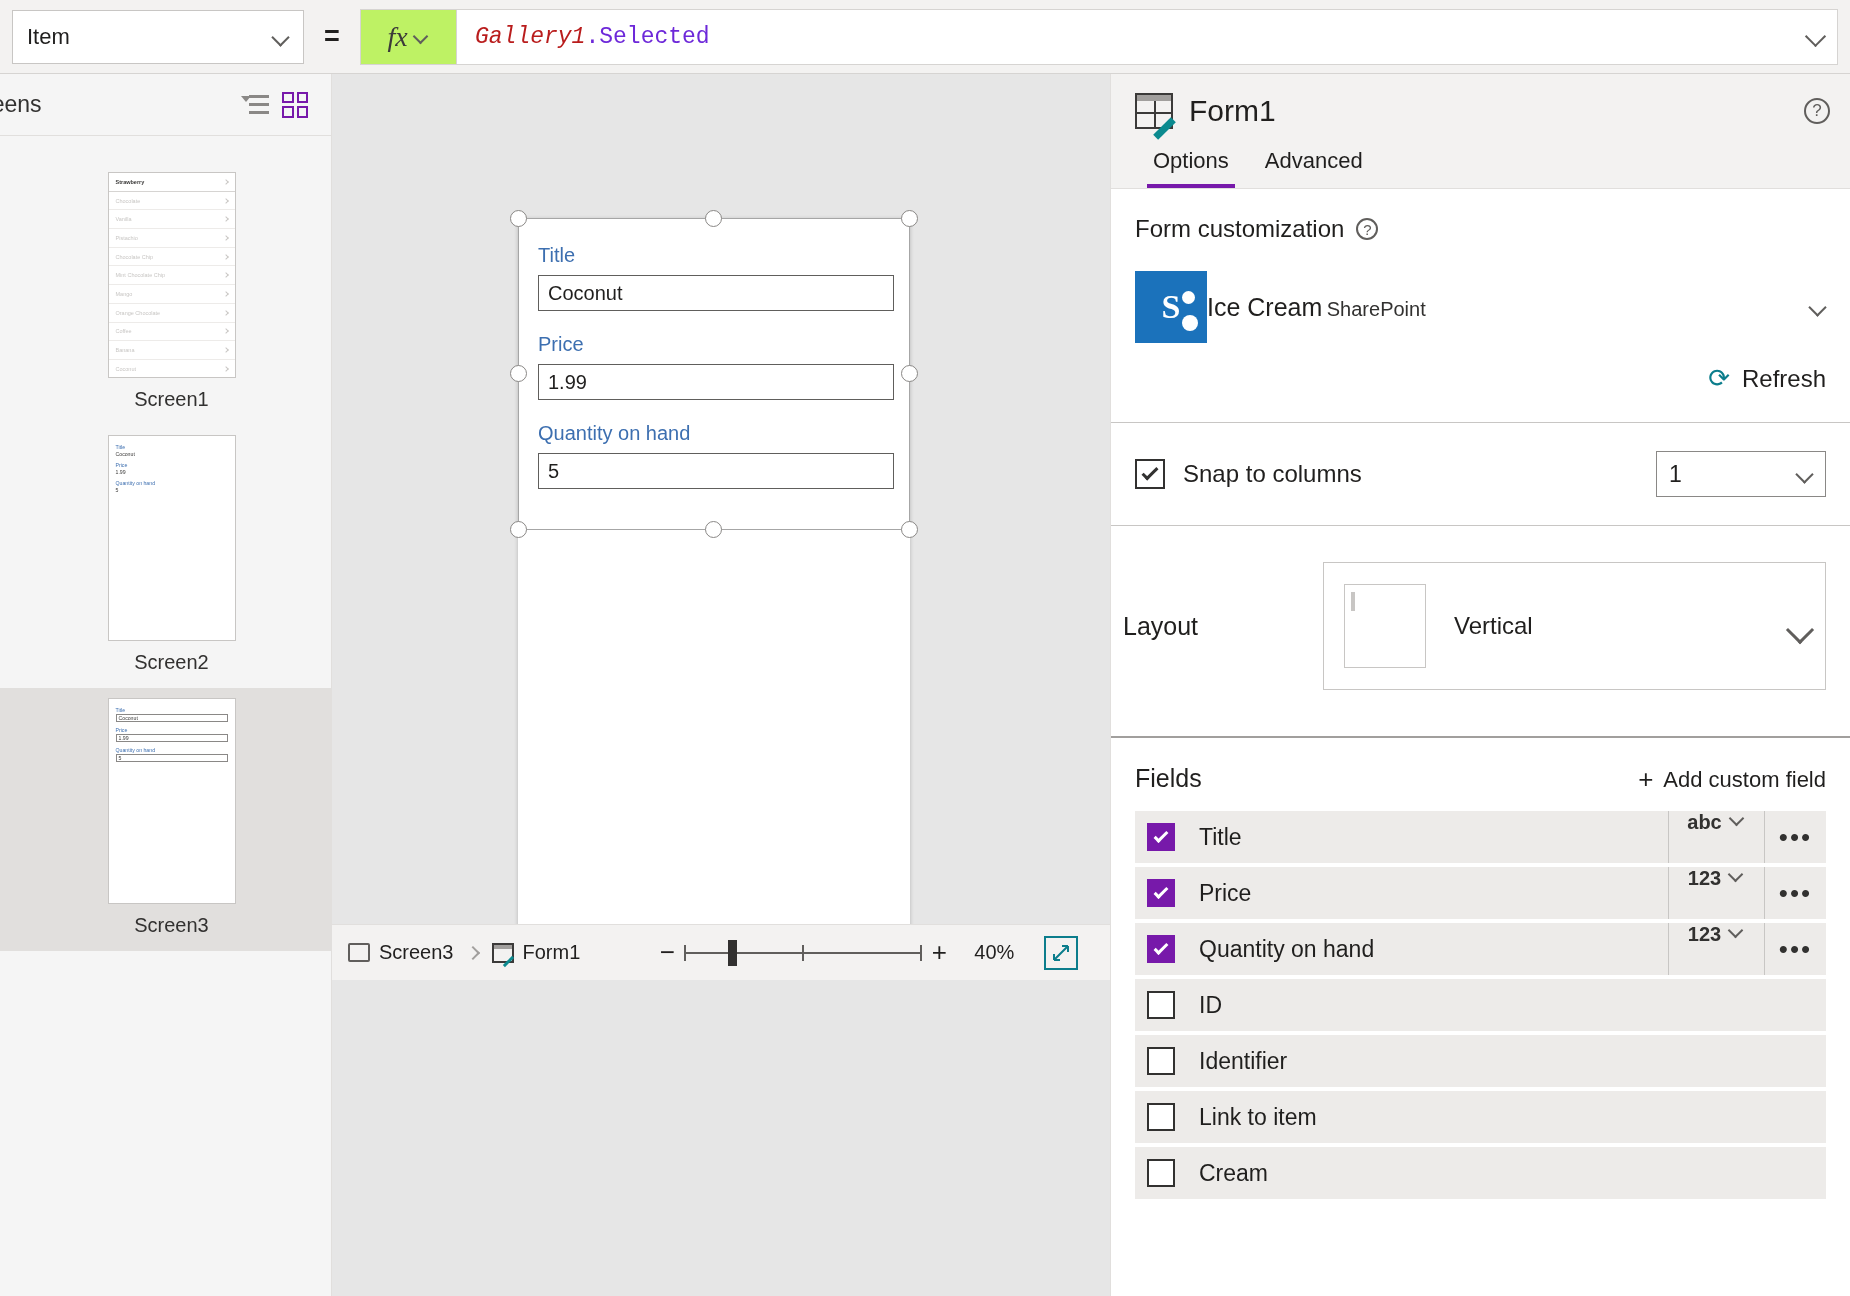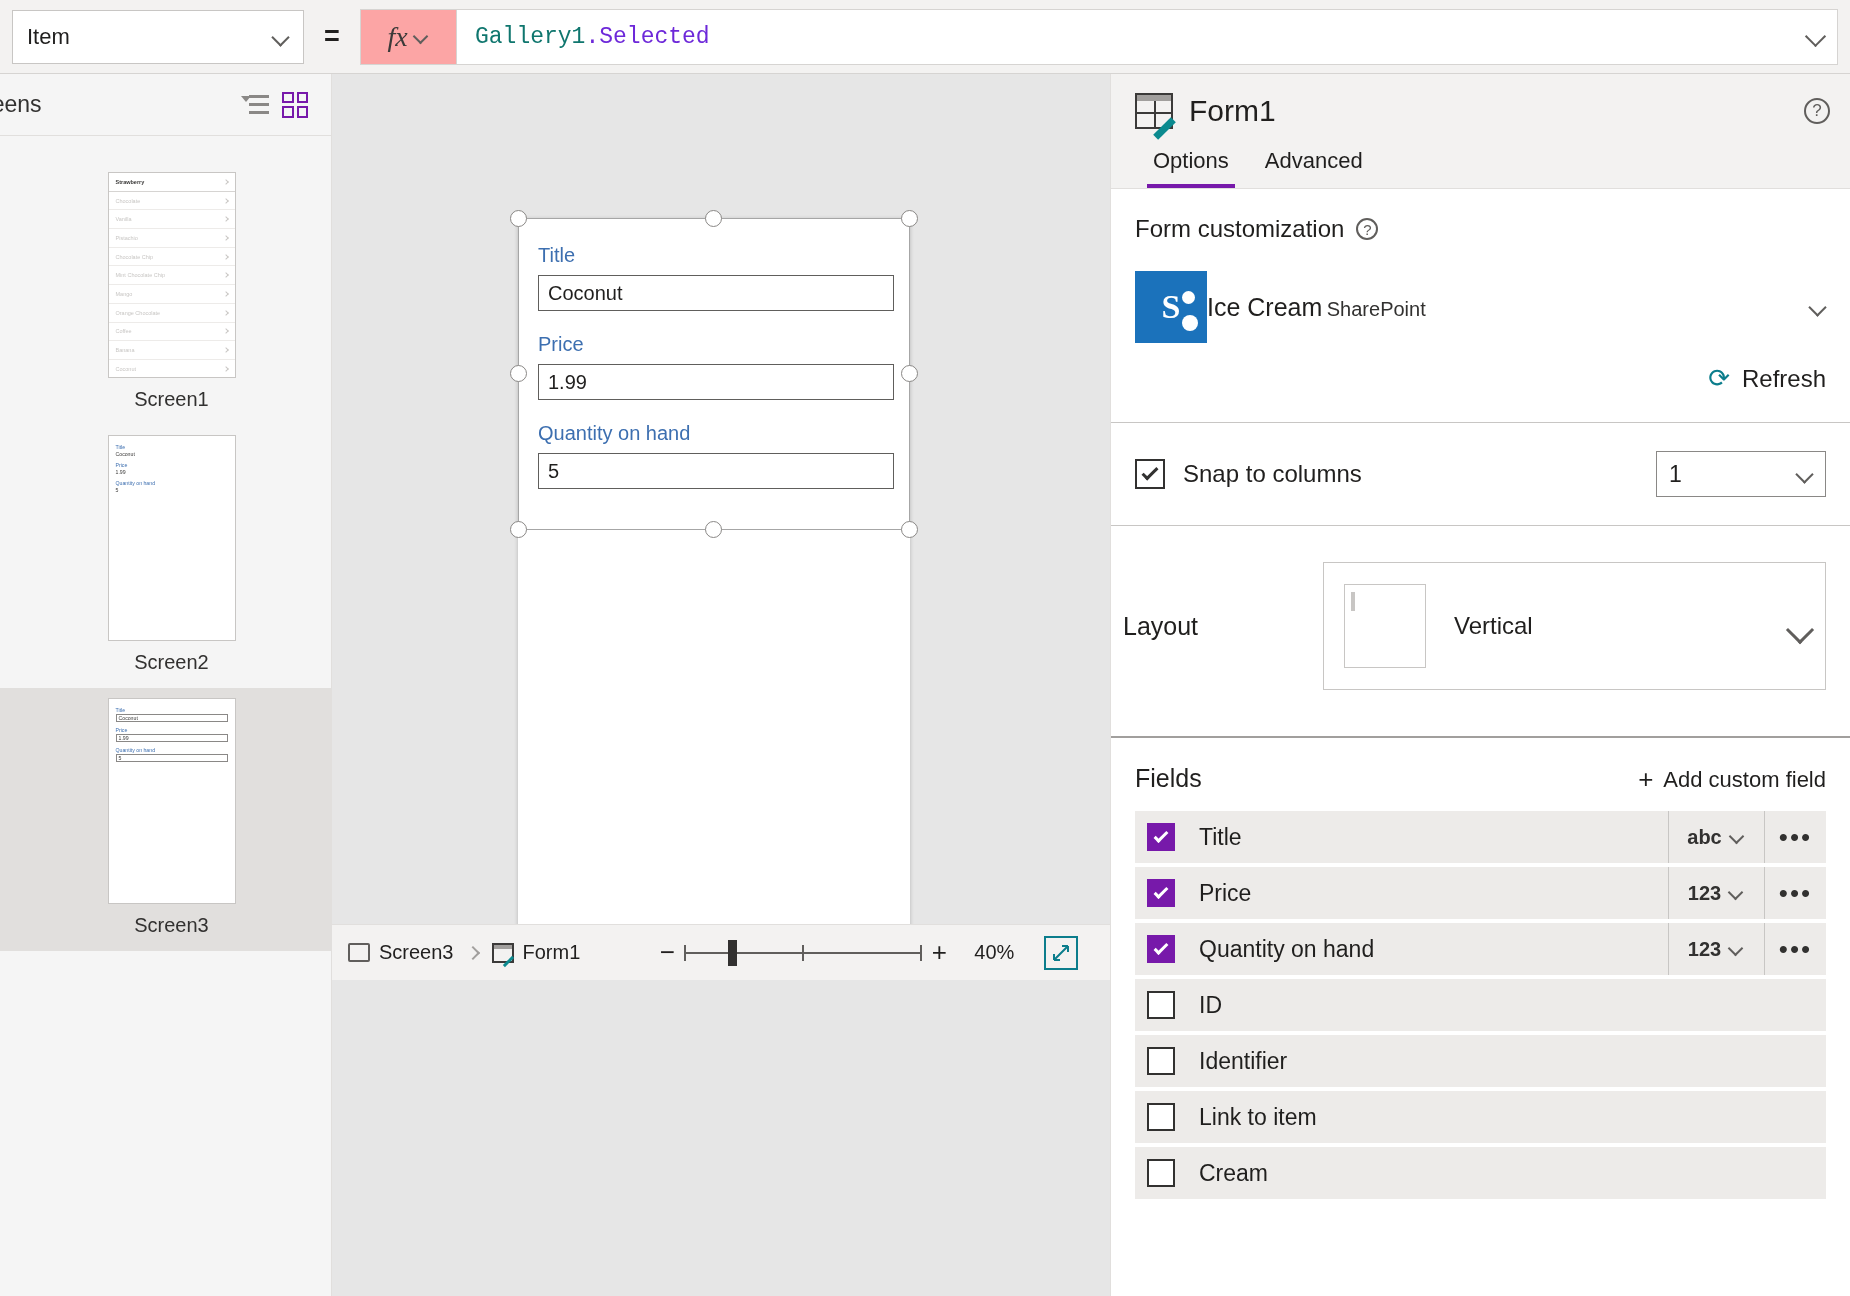--- a/index.html
+++ b/index.html
@@ -30,31 +30,31 @@
   .chev::before {
     content: ""; position: absolute; left: 1px; top: 2px;
     width: 11px; height: 11px;
     border-right: 2px solid #605e5c; border-bottom: 2px solid #605e5c;
     transform: rotate(45deg);
   }
   .eq-sign {
     width: 56px; text-align: center; font-size: 27px; color: #201f1e; font-weight: 600;
   }
   .fx-box {
-    width: 96px; height: 56px; background: #fca5a5; border: 1px solid #d6d4d2; border-right: none;
+    width: 96px; height: 56px; background: #bef264; border: 1px solid #d6d4d2; border-right: none;
     display: flex; align-items: center; justify-content: center; gap: 6px;
   }
   .fx-glyph { font-family: "Liberation Serif", serif; font-style: italic; font-size: 28px; color: #3b3a39; }
   .fx-box .chev::before { width: 9px; height: 9px; border-width: 2px; border-color: #605e5c; }
   .formula-input {
     flex: 1; height: 56px; background: #ffffff; border: 1px solid #d6d4d2;
     display: flex; align-items: center; padding-left: 18px; margin-right: 12px;
     font-family: "Liberation Mono", monospace; font-size: 23px;
   }
-  .tok-ctl { color: #0f766e; }
+  .tok-ctl { color: #b91c1c; font-style: italic; }
   .tok-prop { color: #6d28d9; }
   .formula-chevron { margin-left: auto; margin-right: 14px; }
   .formula-chevron .chev::before { width: 13px; height: 13px; }
 
   
   .left-pane {
     position: absolute; left: 0; top: 74px; width: 332px; height: 1222px;
     background: #f5f5f5; border-right: 1px solid #e1dfdd;
   }
   .left-head {
@@ -258,21 +258,21 @@
   .field-row .fcb {
     width: 28px; height: 28px; margin-left: 12px; background: #7719aa; flex: 0 0 auto;
     display: flex; align-items: center; justify-content: center;
   }
   .field-row .fcb .tick { width: 14px; height: 7px; border-left: 3px solid #fff; border-bottom: 3px solid #fff;
                           transform: rotate(-45deg); margin-top: -3px; }
   .field-row .fcb.empty { background: #ffffff; border: 2px solid #323130; }
   .field-name { font-size: 23px; color: #201f1e; margin-left: 24px; flex: 1; }
   .field-type {
     width: 96px; border-left: 1px solid #c8c6c4; height: 100%;
-    display: flex; align-items: center; justify-content: center; gap: 8px;
+    display: flex; justify-content: center; gap: 8px;
     font-size: 20px; font-weight: 700; color: #323130;
   }
   .field-type .chev::before { width: 9px; height: 9px; border-width: 2px; }
   .field-more {
     width: 62px; border-left: 1px solid #c8c6c4; height: 100%;
     display: flex; align-items: center; justify-content: center;
     font-size: 26px; color: #323130; letter-spacing: 2px;
   }
 </style>
 </head>

